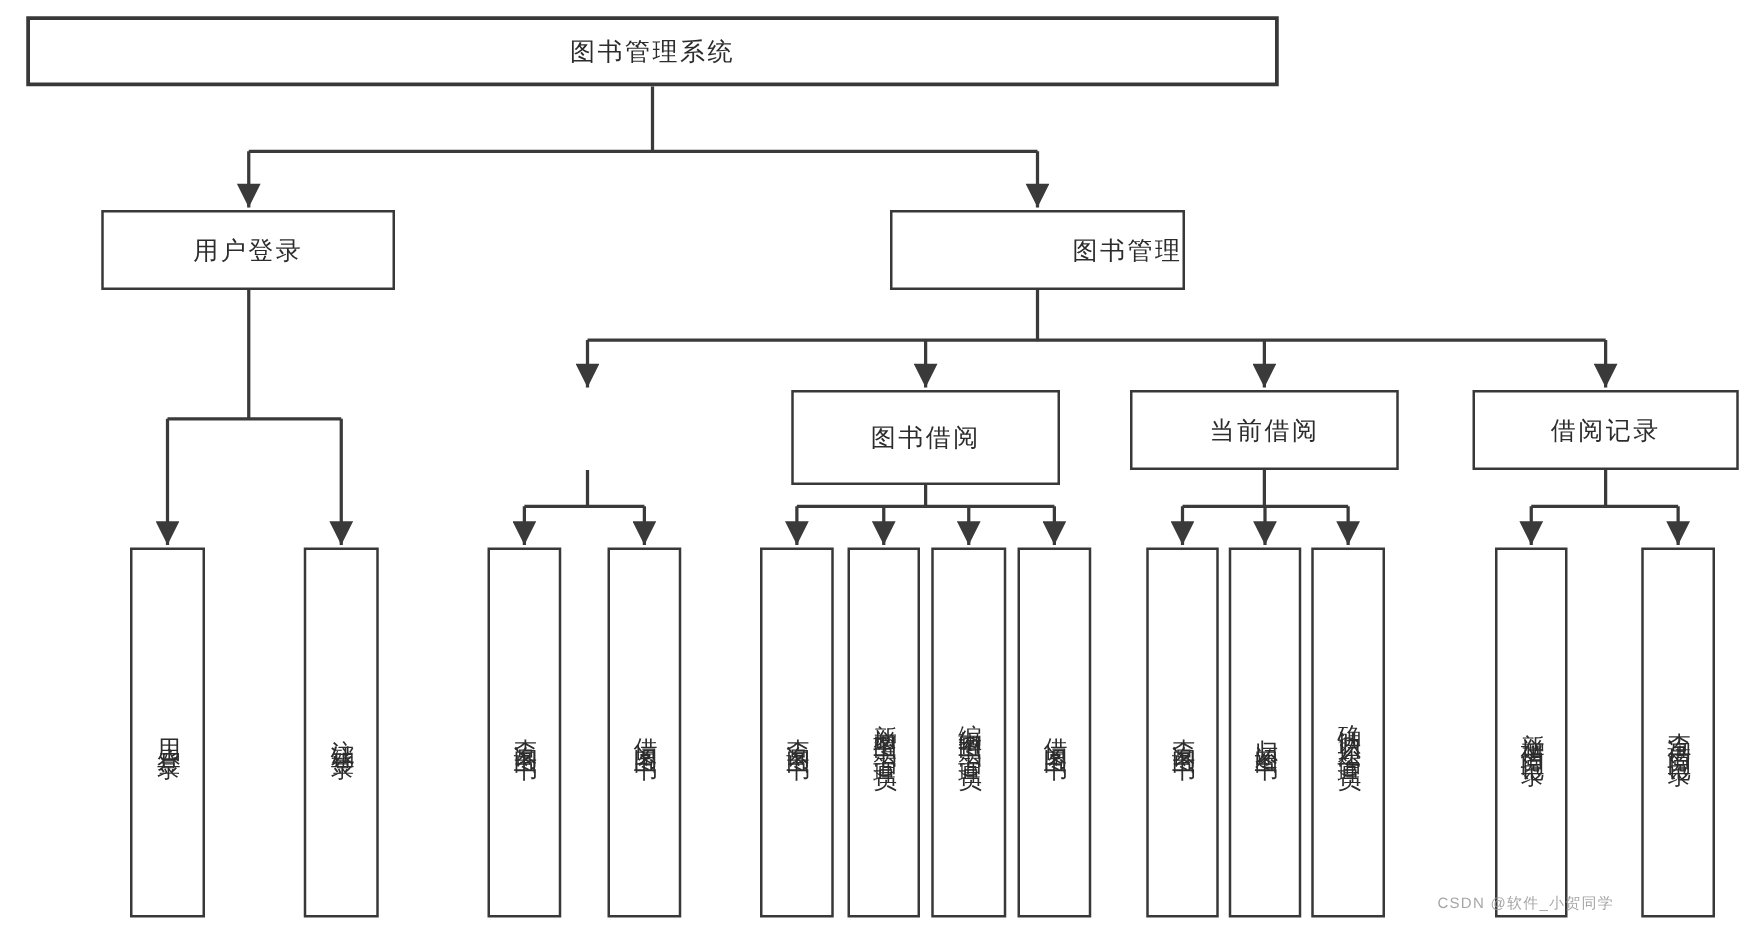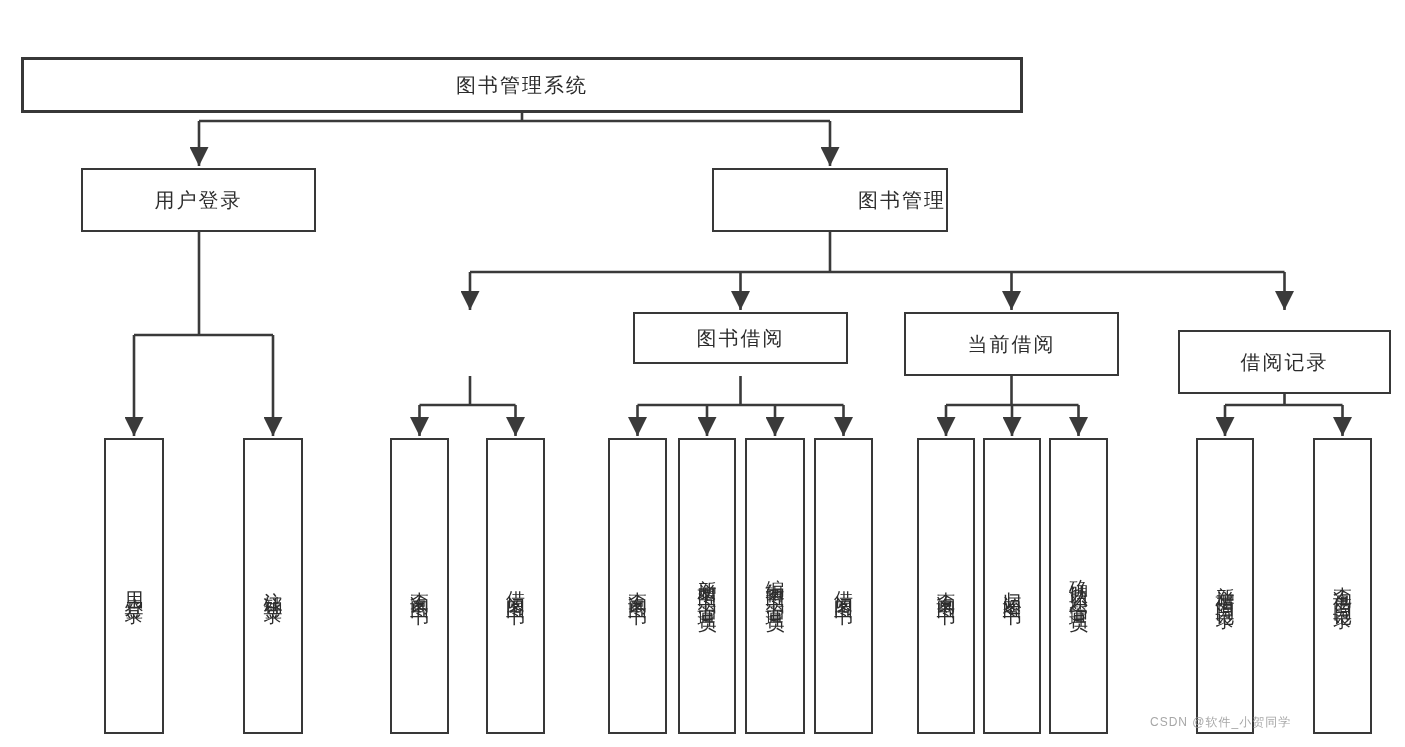--- a/index.html
+++ b/index.html
@@ -13,21 +13,21 @@
   #wires{position:absolute;left:0;top:0;width:1405px;height:747px;}
   #wires line{stroke:#3a3a3a;stroke-width:2.6;}
   .box{
     position:absolute;
     box-sizing:border-box;
     background:#ffffff;
     border:2.5px solid #383838;
     display:flex;align-items:center;justify-content:center;
     color:#2c2c2c;
   }
-  .box.root{border-width:3px;margin-top:44px;}
+  .box.root{border-width:3px;}
   .h-label{font-size:20px;letter-spacing:2px;white-space:nowrap;}
   .v-label{
     writing-mode:vertical-rl;
     text-orientation:mixed;
     font-size:19px;
     letter-spacing:5px;
     white-space:nowrap;
   }
   #watermark{
     position:absolute;
@@ -96,27 +96,27 @@
     <span class="h-label">图书管理系统</span>
   </div>
 
   <div class="box" style="left:81px;top:168px;width:235px;height:64px;">
     <span class="h-label">用户登录</span>
   </div>
   <div class="box" style="left:712px;top:168px;width:236px;height:64px;justify-content:flex-end;">
     <span class="h-label">图书管理</span>
   </div>
 
-  <div class="box" style="left:633px;top:312px;width:215px;height:52px;">
+  <div class="box" style="left:633px;top:312px;width:215px;height:76px;">
     <span class="h-label">图书借阅</span>
   </div>
   <div class="box" style="left:904px;top:312px;width:215px;height:64px;font-family:Liberation Mono, monospace;">
     <span class="h-label">当前借阅</span>
   </div>
-  <div class="box" style="left:1178px;top:330px;width:213px;height:64px;">
+  <div class="box" style="left:1178px;top:312px;width:213px;height:64px;">
     <span class="h-label">借阅记录</span>
   </div>
 
   <div class="box" style="left:104px;top:438px;width:60px;height:296px;">
     <span class="v-label">用户登录</span>
   </div>
   <div class="box" style="left:243px;top:438px;width:60px;height:296px;">
     <span class="v-label">注销登录</span>
   </div>
 

